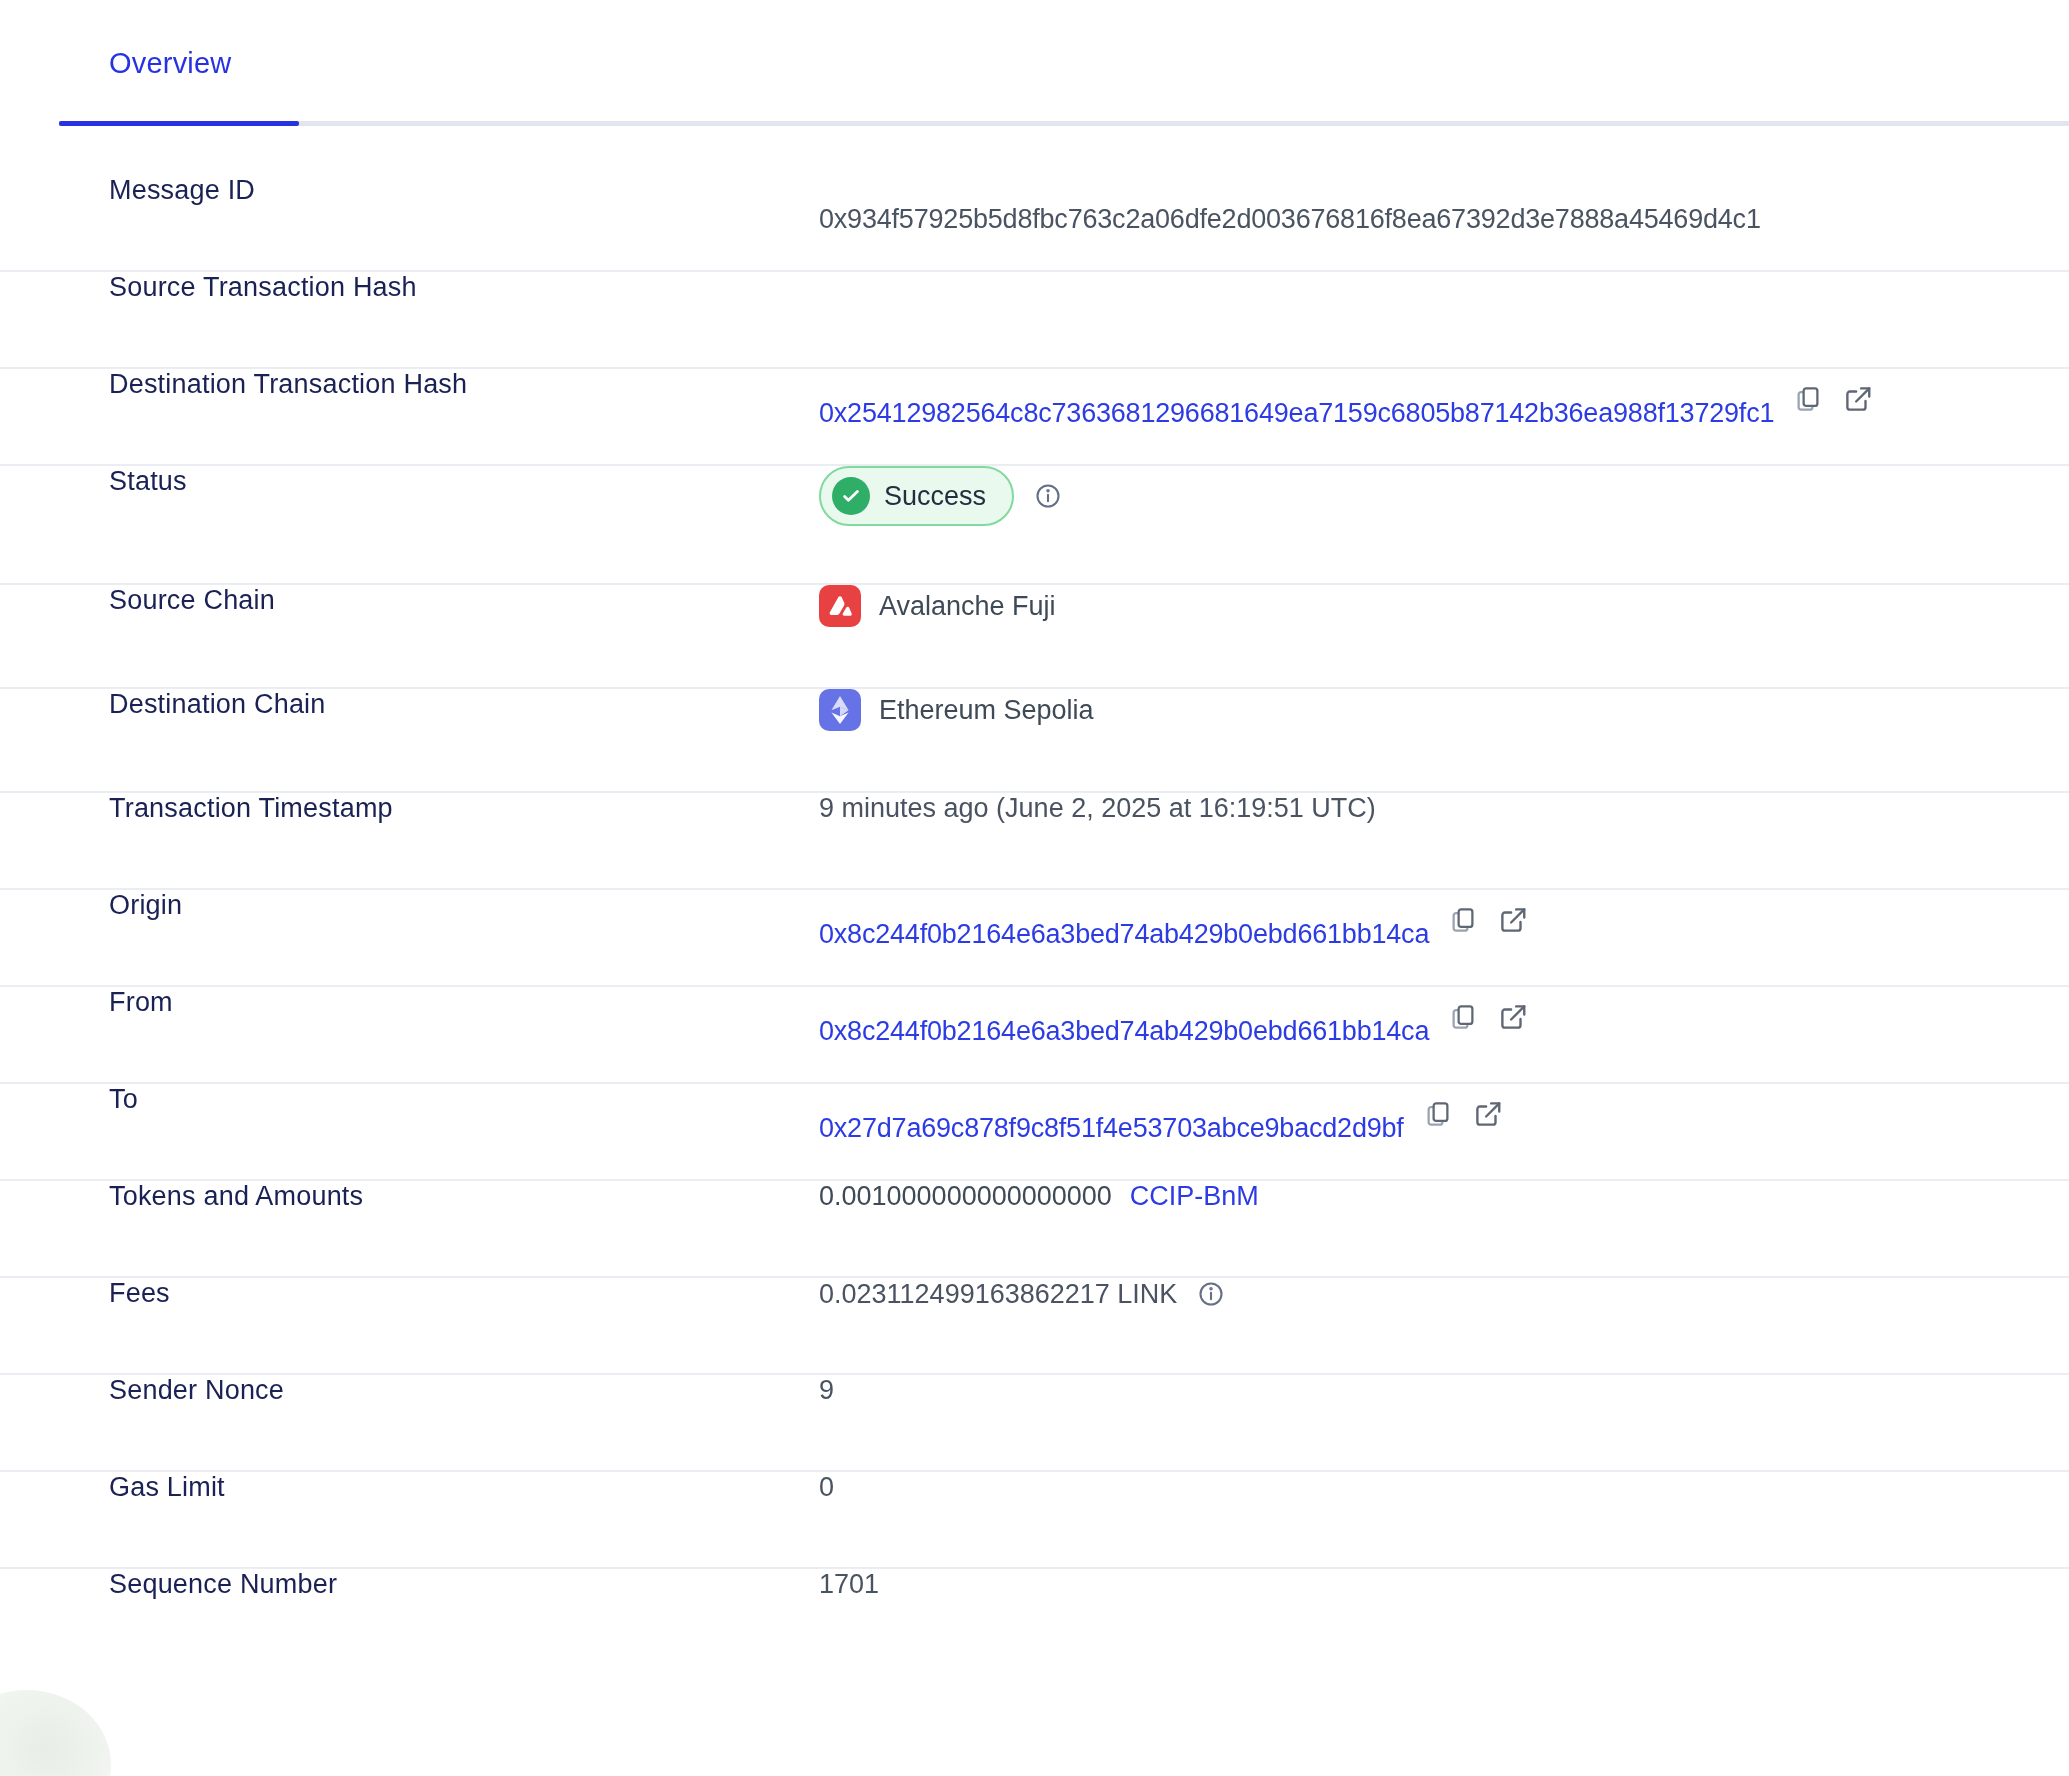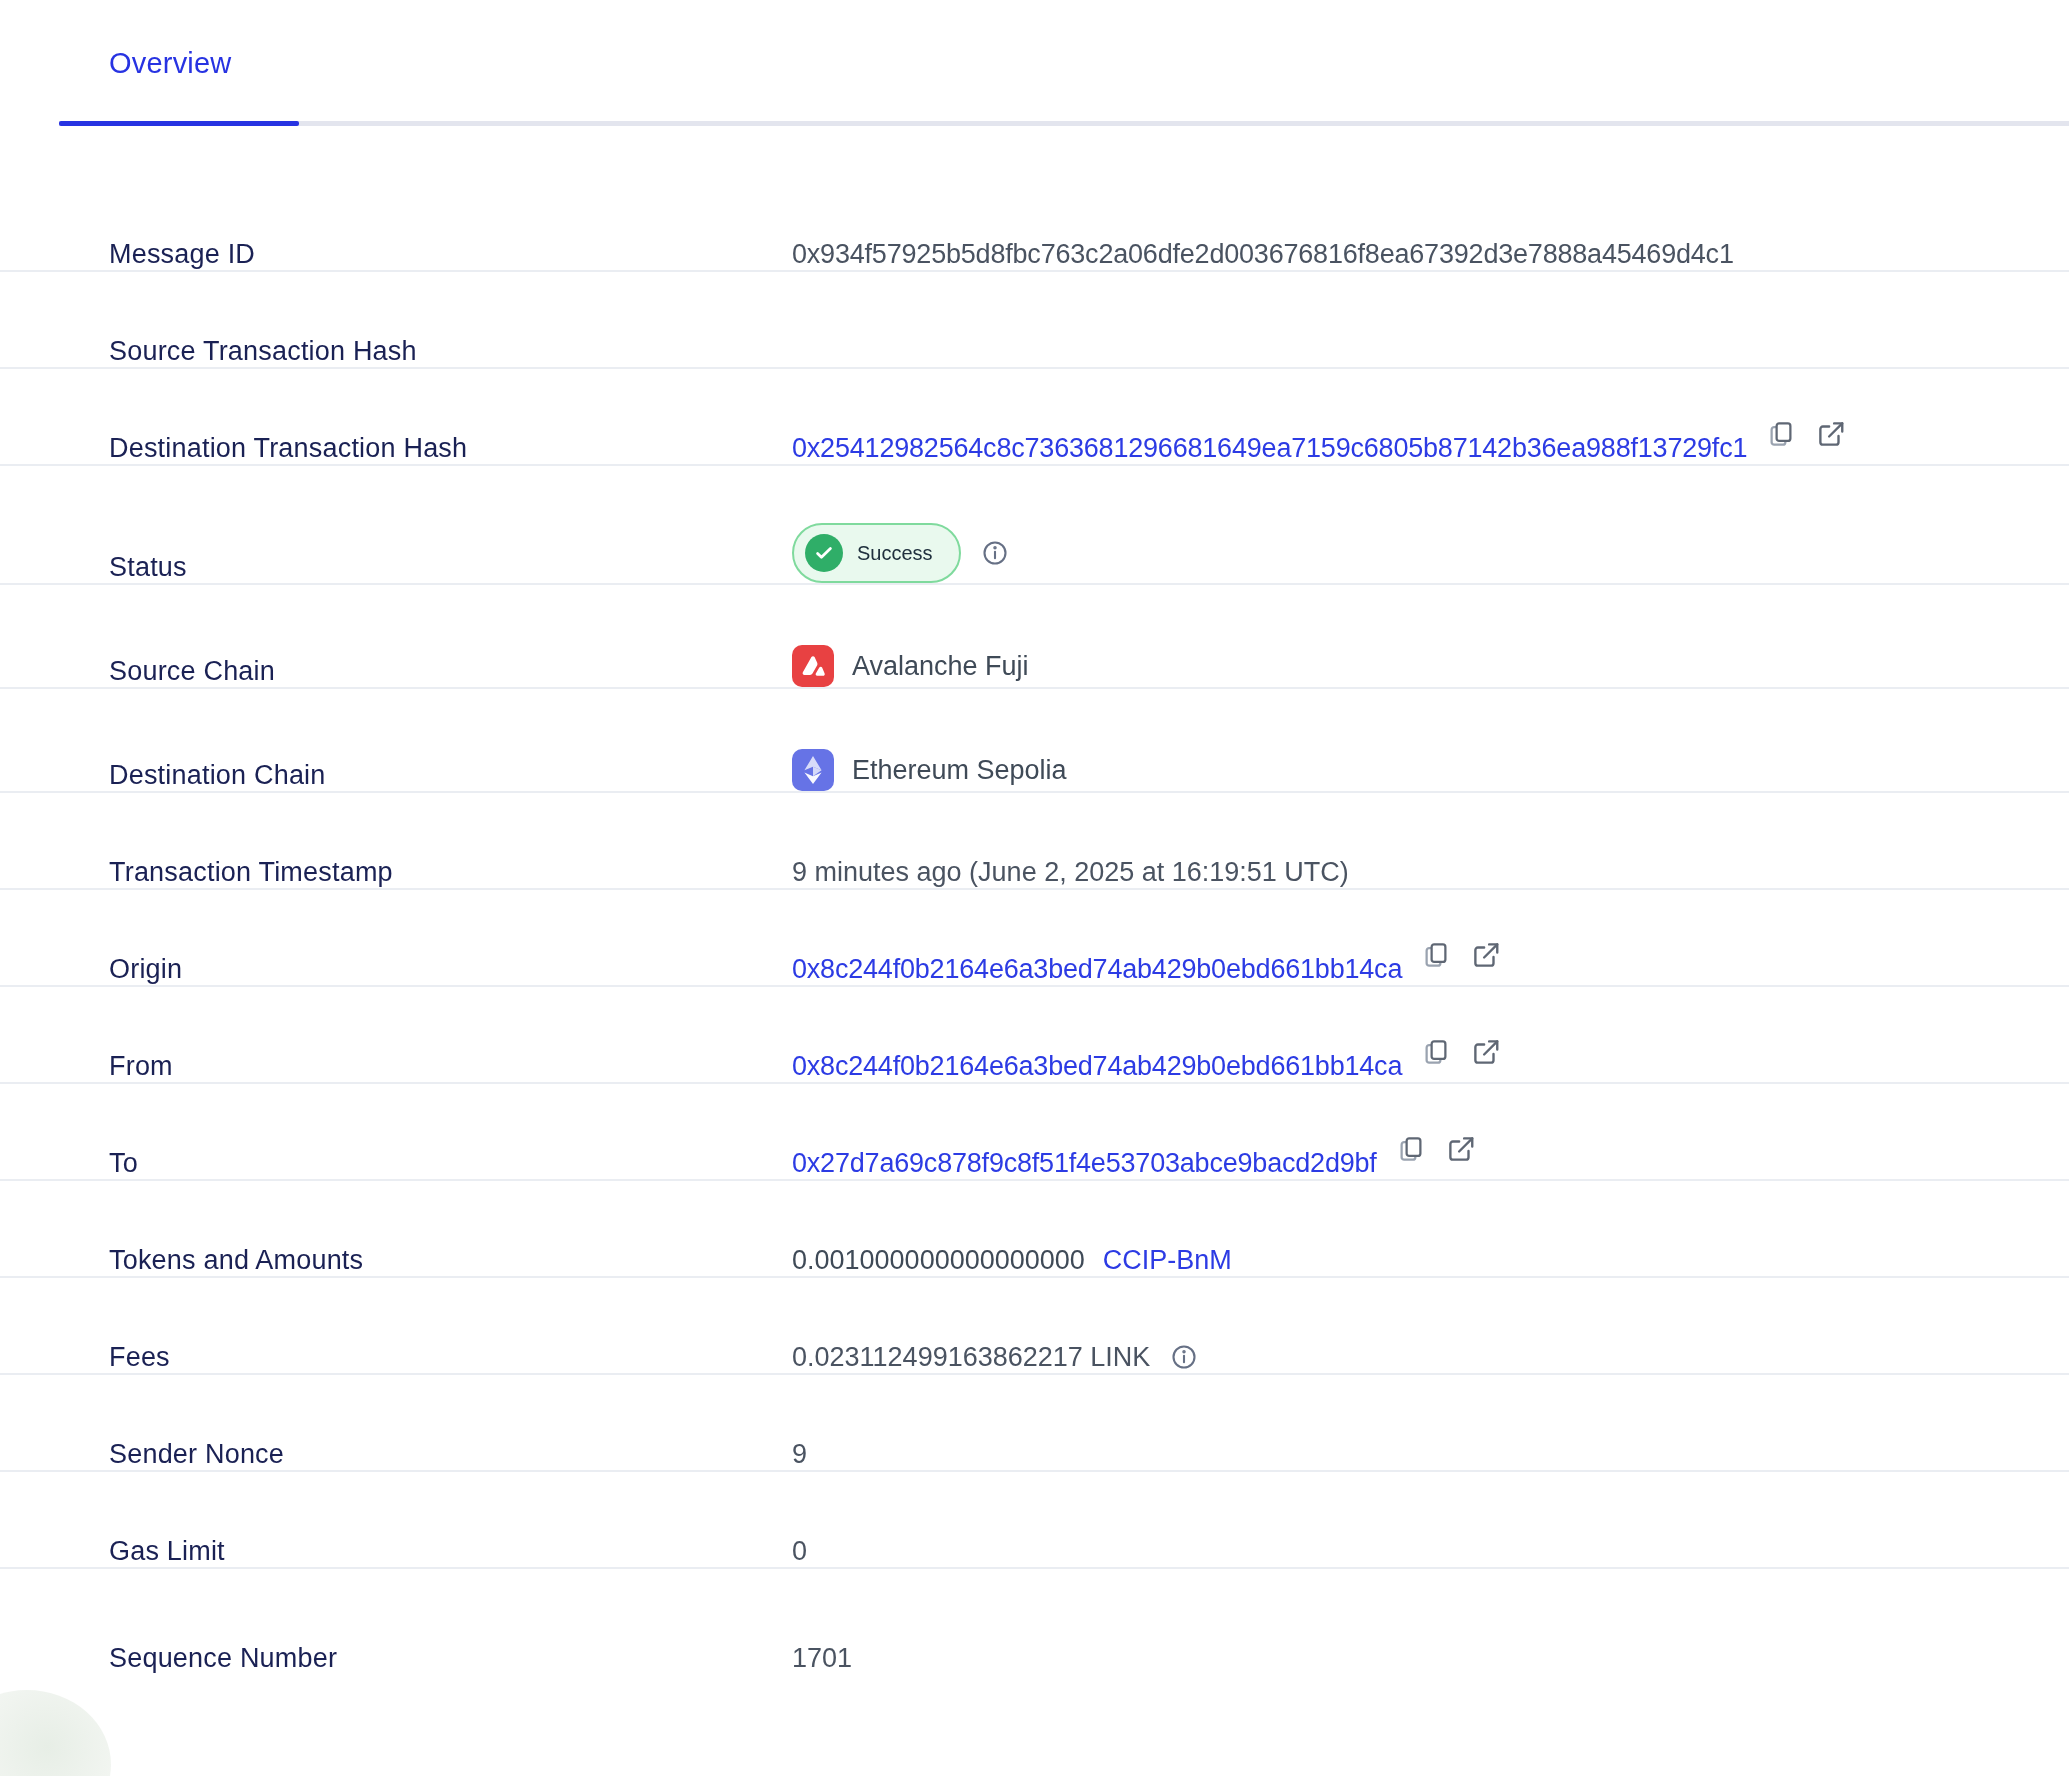--- a/index.html
+++ b/index.html
@@ -21,24 +21,24 @@
     position:absolute; left:59px; right:0; top:121px; height:5px;
     background:#e3e5ee;
   }
   .tab-indicator {
     position:absolute; left:59px; width:240px; top:121px; height:5px;
     background:#2733e2; border-radius:2px;
   }
   
   .table { margin-top:46px; }
   .row {
-    display:flex; align-items:flex-end;
+    display:flex; align-items:flex-start;
     min-height:97px;
     border-bottom:2px solid #eaedf2;
-    padding-left:109px; padding-right:40px;
+    padding-left:109px; padding-right:40px;gap:27px;
   }
   .row:last-child { border-bottom:none; min-height:105px; }
   .row-status { min-height:119px; }
   .row-chain  { min-height:104px; }
   .label {
     flex:0 0 683px;
     font-size:27px; font-weight:500; color:#1a2154;
     letter-spacing:0.2px;
   }
   .value {
@@ -51,21 +51,21 @@
     display:inline-flex; align-items:center; justify-content:center;
     width:32px; height:32px; cursor:pointer; flex:none;
   }
   .icon-btn svg { width:30px; height:30px; }
   .muted-icon svg { width:28px; height:28px; }
   
   .pill {
     display:inline-flex; align-items:center; gap:14px;
     background:#e9f9ee; border:2px solid #7fda9d;
     border-radius:989px; padding:9px 26px 9px 11px;
-    font-size:20px; color:#20303e; cursor:default;
+    font-size:27px; color:#20303e; cursor:default;
   }
   .check-circle {
     width:38px; height:38px; border-radius:50%;
     background:#2fae68; display:inline-flex; align-items:center; justify-content:center;
     flex:none;
   }
   .check-circle svg { width:22px; height:22px; }
   
   .chain-icon {
     width:42px; height:42px; border-radius:10px;

